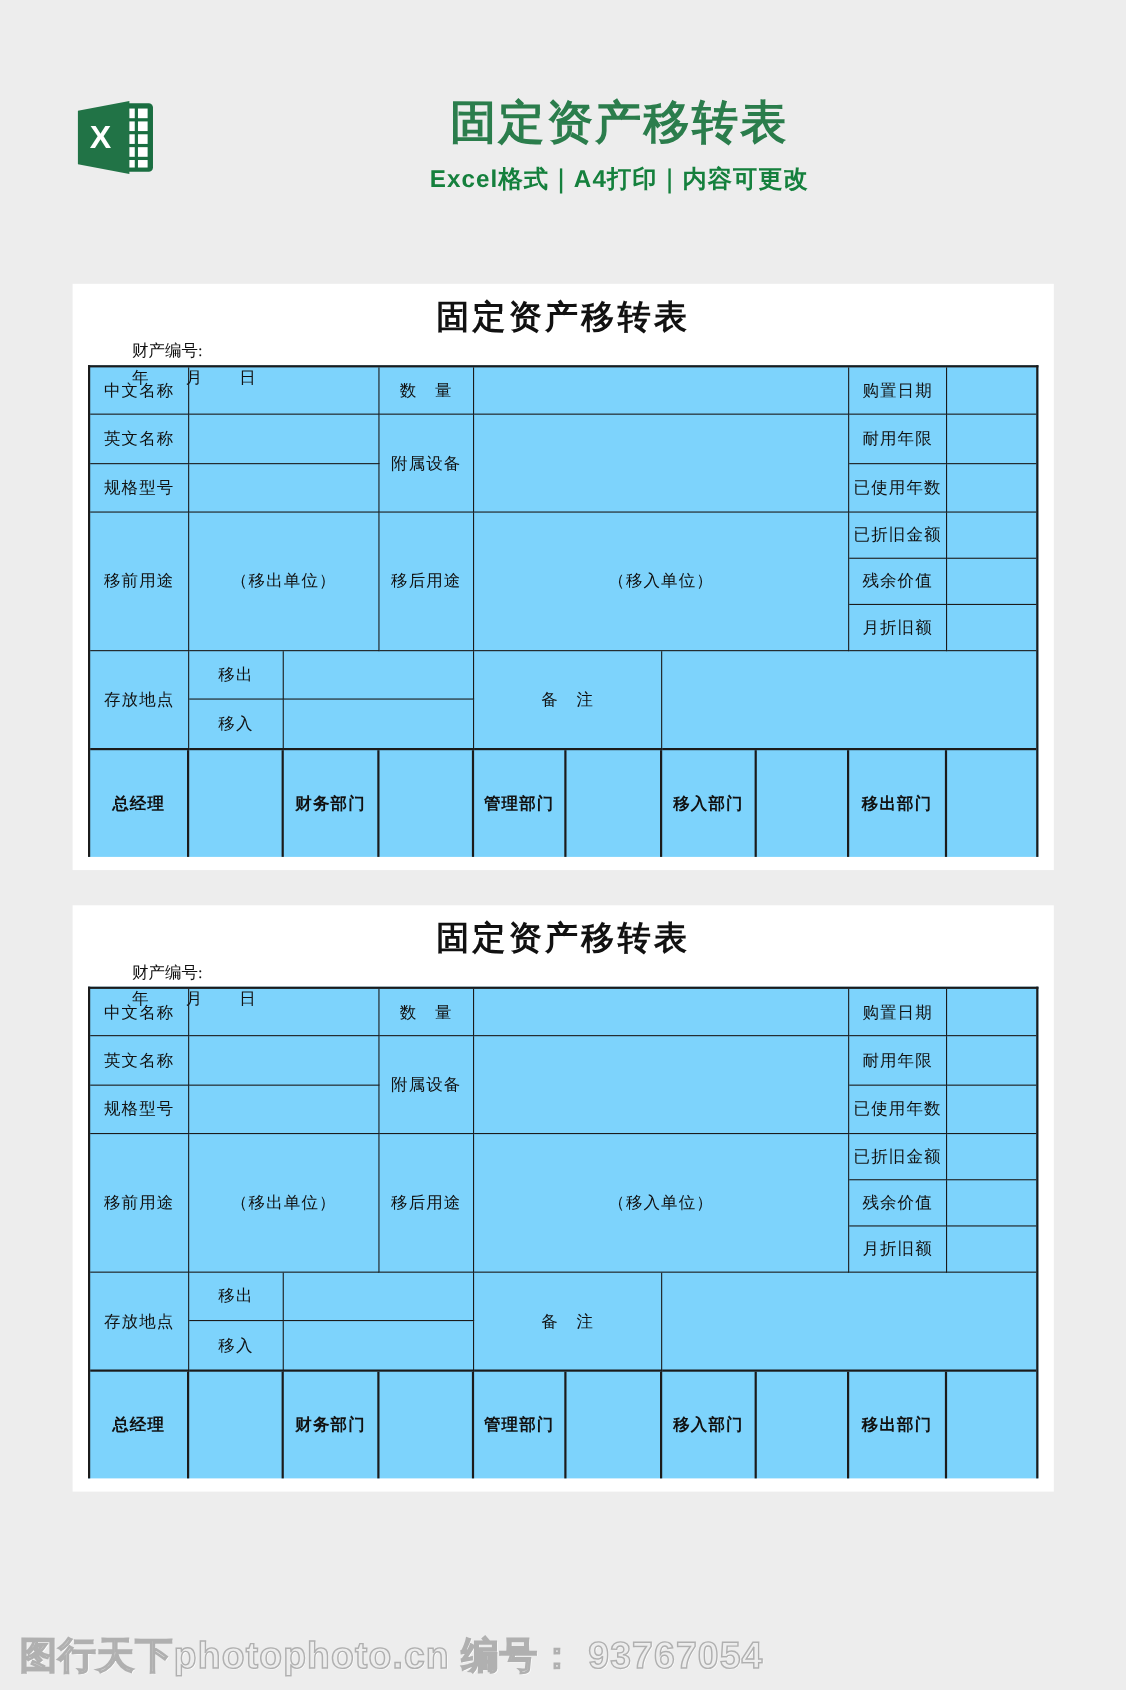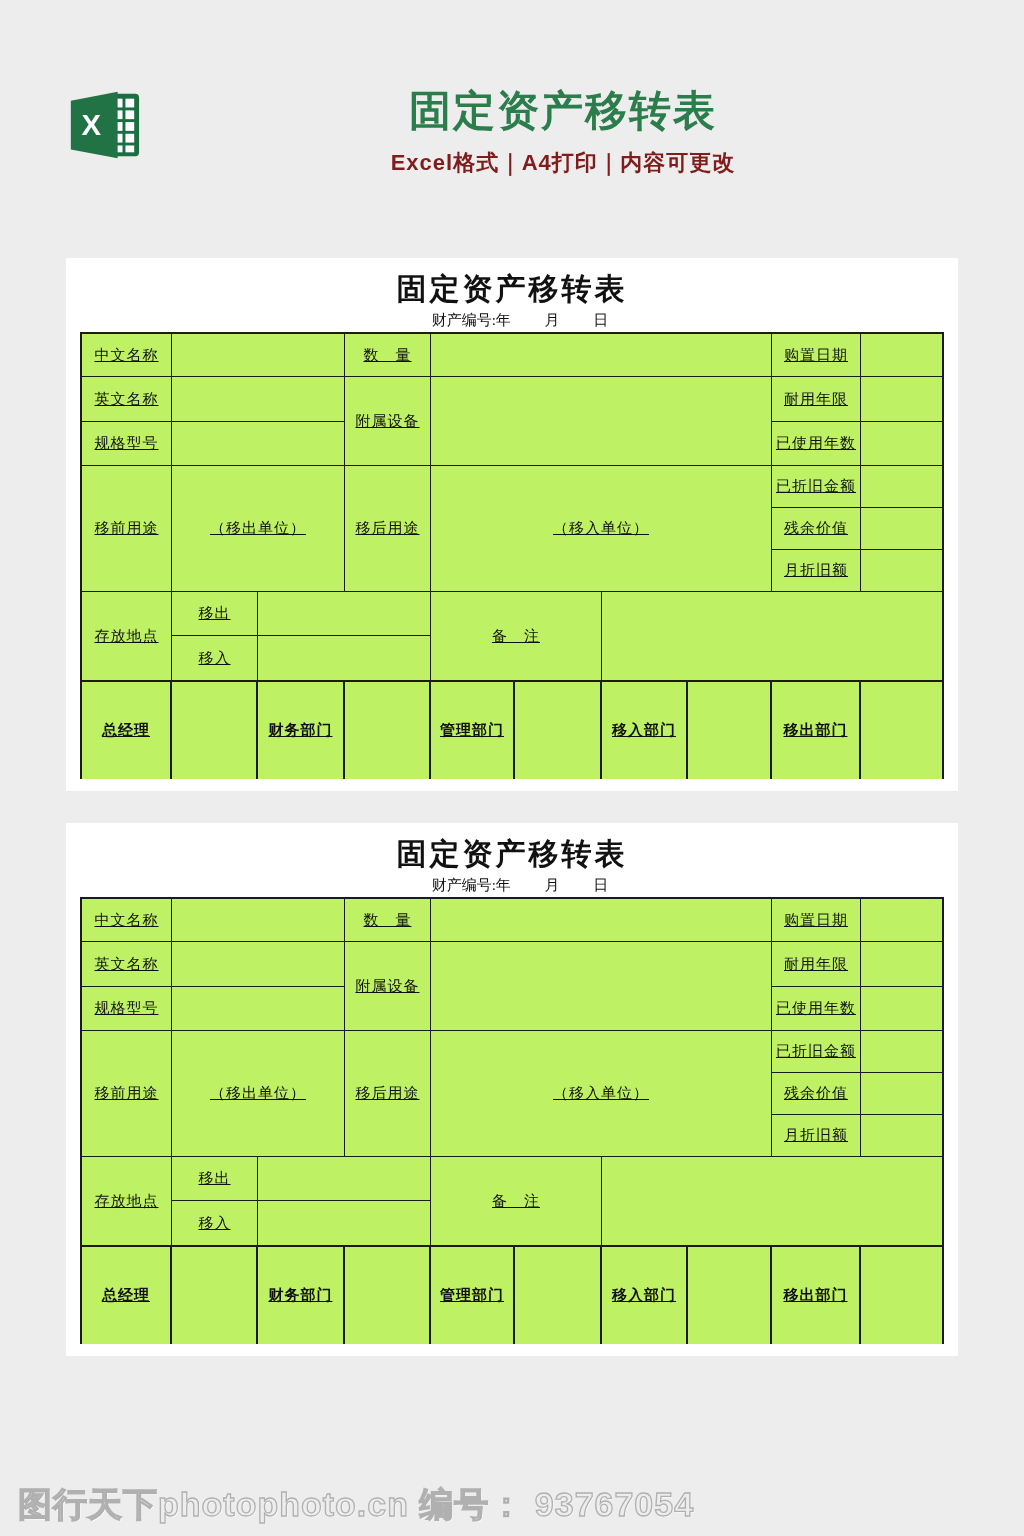--- a/index.html
+++ b/index.html
@@ -15,50 +15,49 @@
   
   .page-header { position: relative; height: 258px; }
   .excel-icon-wrap { position: absolute; left: 64px; top: 86px; width: 78px; height: 78px; }
   .header-text { position: absolute; left: 110px; right: 8px; top: 86px; text-align: center; }
   .page-title {
     font-size: 42px; line-height: 50px; font-weight: bold;
     letter-spacing: 2px;
   }
   .page-subtitle {
     margin-top: 13px; font-size: 22px; line-height: 28px;
-    color: #7f1d1d; font-weight: bold; letter-spacing: 1px;
+    color: #15803d; font-weight: bold; letter-spacing: 1px;
   }
 
   
   .card {
     width: 892px; margin: 0 auto 32px auto; background: #ffffff;
     padding: 12px 0 12px 0;
     font-family: "Liberation Serif", serif; color: #111111;
   }
   .form-title {
     text-align: center; font-size: 30px; line-height: 38px;
     font-weight: bold; letter-spacing: 3px;
   }
   .meta-row {
     margin: 0 14px; height: 24px; line-height: 24px;
-    display: flex; justify-content: center;
-    font-size: 15px; padding: 0 24px 0 40px;
+    display: flex; justify-content: space-between;
+    font-size: 15px; padding: 0 24px 0 40px; flex-direction: column;
   }
   .date-group span + span { margin-left: 30px; }
 
   
   .form-table {
     display: grid;
     grid-template-columns: 90px 86px 87px 86px 84px 87px 86px 84px 89px 81px;
     grid-template-rows: 43px 45px 44px 42px 42px 42px 44px 46px 97px;
     border: 2px solid #1b1b1b;
     border-bottom: none;
     margin: 0 14px;
-    background: #bef264;
-    text-decoration: underline;
+    background: #7dd3fc;
   }
   .cell {
     display: flex; align-items: center; justify-content: center;
     border-right: 1px solid #1b1b1b;
     border-bottom: 1px solid #1b1b1b;
     font-size: 15px; letter-spacing: 1px; text-align: center;
   }
   .cell.lc { border-right: none; }          
   .cell.tb { border-bottom-width: 2px; }    
   .cell.sg {                                 

